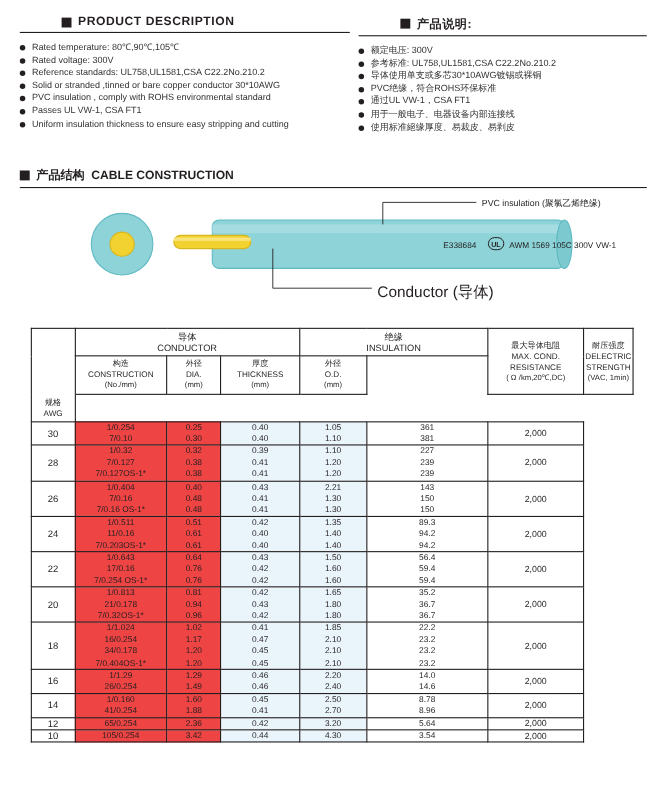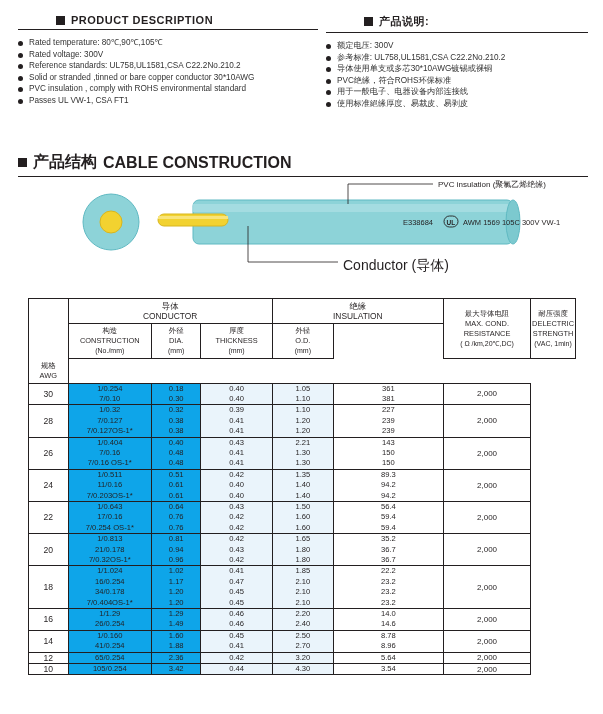--- a/index.html
+++ b/index.html
@@ -82,21 +82,21 @@
   .cable-head {
     position: absolute;
     top: 152px;
     left: 18px;
     width: 570px;
   }
   .cable-head .title-row {
     display: flex;
     align-items: center;
     gap: 6px;
-    font-size: 16px;
+    font-size: 11px;
     font-weight: bold;
   }
   .cable-art {
     position: absolute;
     top: 176px;
     left: 18px;
     width: 570px;
     height: 110px;
   }
 
@@ -126,21 +126,21 @@
   }
   .hdr-main { font-size: 8.4px; }
   .hdr-sub { font-size: 7.4px; }
   .unit { font-size: 7px; }
 
   td.cellgroup {
     padding: 3px 2px;
     line-height: 10.4px;
   }
   td.constr {
-    background: #0ea5e9;
+    background: #ef4444;
   }
   td.ins1, td.ins2, td.ins3 {
     background: #eaf4fb;
   }
   td.awg { font-size: 8.6px; margin-top: 12px; }
   td.dielec { font-size: 8px; }
 
   .cellgroup div { white-space: nowrap; }
 </style>
 </head>
@@ -155,33 +155,35 @@
         <span>PRODUCT  DESCRIPTION</span>
       </div>
       <hr class="hr-under">
       <ul class="bullets">
         <li>Rated temperature: 80℃,90℃,105℃</li>
         <li>Rated voltage: 300V</li>
         <li>Reference standards: UL758,UL1581,CSA C22.2No.210.2</li>
         <li>Solid or stranded ,tinned or bare copper conductor 30*10AWG</li>
         <li>PVC insulation , comply with ROHS environmental standard</li>
         <li>Passes UL VW-1, CSA FT1</li>
+        <li>Uniform insulation thickness to ensure easy stripping and cutting</li>
       </ul>
     </div>
     <div class="col-right">
       <div class="sec-head">
         <span class="sq"></span>
         <span>产品说明:</span>
       </div>
       <hr class="hr-under">
       <ul class="bullets">
         <li>额定电压: 300V</li>
         <li>参考标准: UL758,UL1581,CSA C22.2No.210.2</li>
         <li>导体使用单支或多芯30*10AWG镀锡或裸铜</li>
         <li>PVC绝缘，符合ROHS环保标准</li>
+        <li>通过UL VW-1，CSA FT1</li>
         <li>用于一般电子、电器设备内部连接线</li>
         <li>使用标准絕缘厚度、易裁皮、易剥皮</li>
       </ul>
     </div>
   </div>
 
   <div class="cable-head">
     <div class="title-row">
       <span class="sq"></span>
       <span>产品结构</span>
@@ -288,21 +290,21 @@
         </tr>
       </thead>
       <tbody>
           <tr>
             <td class="cellgroup awg">30</td>
             <td class="cellgroup constr">
               <div>1/0.254</div>
               <div>7/0.10</div>
             </td>
             <td class="cellgroup constr">
-              <div>0.18</div>
+              <div>0.25</div>
               <div>0.30</div>
             </td>
             <td class="cellgroup ins1">
               <div>0.40</div>
               <div>0.40</div>
             </td>
             <td class="cellgroup ins2">
               <div>1.05</div>
               <div>1.10</div>
             </td>

